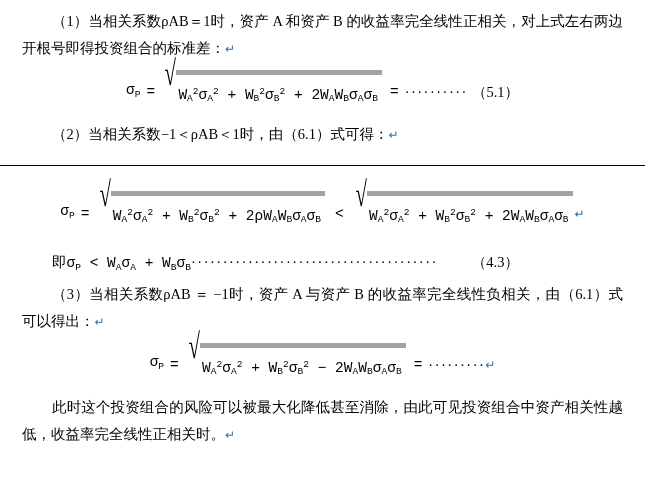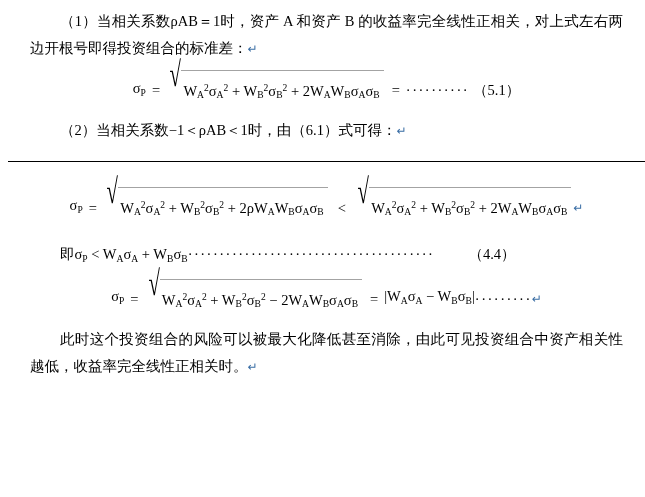--- a/index.html
+++ b/index.html
@@ -12,42 +12,42 @@
     background: #ffffff;
     font-family: "Liberation Serif", serif;
     color: #000000;
     overflow: hidden;
   }
   .page {
     position: relative;
     width: 645px;
     height: 497px;
     box-sizing: border-box;
-    padding: 8px 22px 0 30px;
+    padding: 8px 22px 0 22px;
   }
   .para {
     font-size: 14.5px;
     line-height: 27px;
     text-align: justify;
     margin: 0 0 0 0;
   }
   .indent {
     text-indent: 30px;
   }
   .formula-line {
     display: flex;
     align-items: center;
     justify-content: center;
     font-size: 14.5px;
     line-height: 30px;
     margin: 7px 0 7px 0;
     white-space: nowrap;
   }
   .math {
-    font-family: Liberation Serif, serif;
+    font-family: Liberation Mono, monospace;
     font-style: normal;
   }
   sub {
     font-size: 0.66em;
     vertical-align: -0.28em;
   }
   sup {
     font-size: 0.66em;
     vertical-align: 0.5em;
   }
@@ -62,21 +62,21 @@
     font-size: 26px;
     line-height: 1;
     display: inline-block;
     transform: scaleX(0.8) scaleY(1.35);
     transform-origin: bottom center;
     margin-right: -1px;
     position: relative;
     top: 2px;
   }
   .sqrt .radicand {
-    border-top: 1px solid #a3a3a3;
+    border-top: 5px solid #a3a3a3;
     padding: 2px 4px 0 2px;
     display: inline-block;
     font-size: 14.5px;
   }
   .dotleader {
     letter-spacing: 1.5px;
   }
   .hr-sep {
     border: none;
     border-top: 1px solid #000;
@@ -139,31 +139,31 @@
     <span class="math" style="margin:0 8px;">&lt;</span>
     <span class="sqrt">
       <span class="radical">√</span>
       <span class="radicand math">W<sub>A</sub><sup>2</sup>σ<sub>A</sub><sup>2</sup> + W<sub>B</sub><sup>2</sup>σ<sub>B</sub><sup>2</sup> + 2W<sub>A</sub>W<sub>B</sub>σ<sub>A</sub>σ<sub>B</sub></span>
     </span>
     <span class="pilcrow">↵</span>
   </div>
 
   <div class="spacer-sm"></div>
 
-  <p class="para indent"><span>即</span><span class="math">σ<sub>P</sub> &lt; W<sub>A</sub>σ<sub>A</sub> + W<sub>B</sub>σ<sub>B</sub></span><span class="dotleader">·······································</span><span class="tag">（4.4）</span></p>
+  <p class="para indent"><span>即</span><span class="math">σ<sub>P</sub> &lt; W<sub>A</sub>σ<sub>A</sub> + W<sub>B</sub>σ<sub>B</sub></span><span class="dotleader">·······································</span><span class="tag">（4.3）</span></p>
 
+  <p class="para indent"><span>（3）当相关系数ρAB ＝ −1时，资产 A 与资产 B 的收益率完全线性负相关，由（6.1）式可以得出：</span><span class="pilcrow">↵</span></p>
 
   <div class="formula-line">
     <span class="math">σ<sub>P</sub></span>
     <span class="math" style="margin:0 6px;">=</span>
     <span class="sqrt">
       <span class="radical">√</span>
       <span class="radicand math">W<sub>A</sub><sup>2</sup>σ<sub>A</sub><sup>2</sup> + W<sub>B</sub><sup>2</sup>σ<sub>B</sub><sup>2</sup> − 2W<sub>A</sub>W<sub>B</sub>σ<sub>A</sub>σ<sub>B</sub></span>
     </span>
     <span class="math" style="margin:0 6px;">=</span>
-    <span class="math">|W<sub>A</sub>σ<sub>A</sub> − W<sub>B</sub>σ<sub>B</sub>|</span>
     <span class="dotleader">·········</span>
     <span class="pilcrow">↵</span>
   </div>
 
   <p class="para indent"><span>此时这个投资组合的风险可以被最大化降低甚至消除，由此可见投资组合中资产相关性越低，收益率完全线性正相关时。</span><span class="pilcrow">↵</span></p>
 
 </div>
 
 </body></html>

